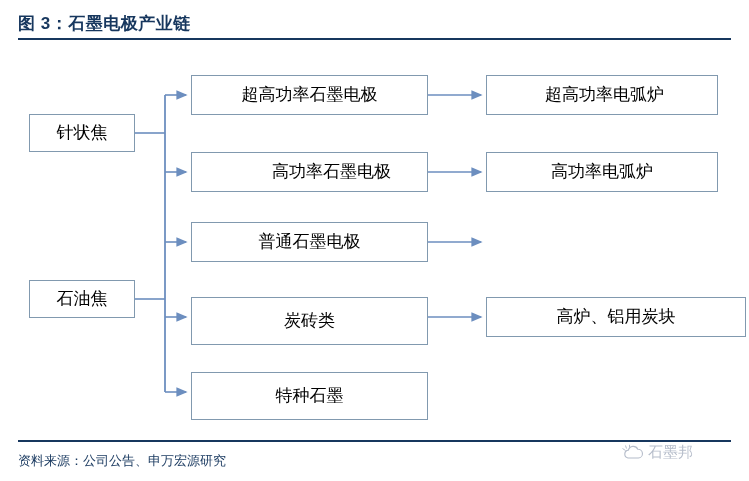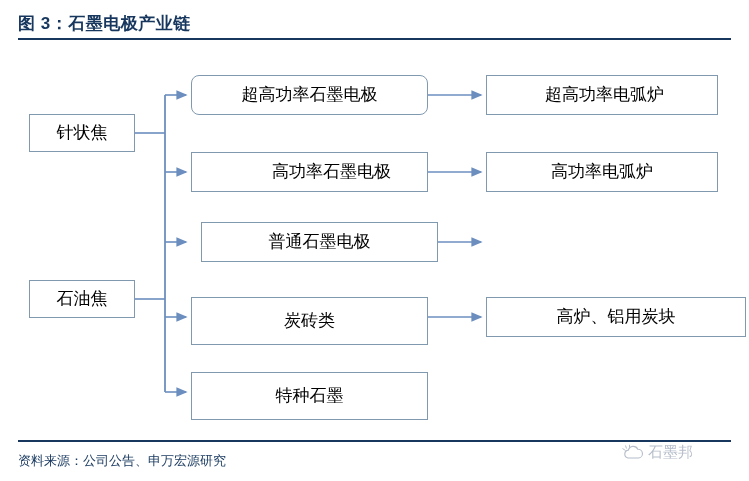--- a/index.html
+++ b/index.html
@@ -94,23 +94,23 @@
     line-height: 1.18;
     padding: 2px 4px;
   }
   .node.two-line { font-size: 16px; }
 
   
   #node-needle-coke   { left: 29px;  top: 66px;  width: 106px; height: 38px; }
   #node-petroleum-coke{ left: 29px;  top: 232px; width: 106px; height: 38px; }
 
   
-  #node-uhp-electrode    { left: 191px; top: 27px;  width: 237px; height: 40px; border-radius: 8px; }
+  #node-uhp-electrode    { left: 191px; top: 27px;  width: 237px; height: 40px; }
   #node-hp-electrode     { left: 191px; top: 104px; width: 237px; height: 40px; padding-left: 48px; }
-  #node-rp-electrode     { left: 201px; top: 174px; width: 237px; height: 40px; }
+  #node-rp-electrode     { left: 191px; top: 174px; width: 237px; height: 40px; }
   #node-carbon-brick     { left: 191px; top: 249px; width: 237px; height: 48px; }
   #node-special-graphite { left: 191px; top: 324px; width: 237px; height: 48px; }
 
   
   #node-uhp-arc-furnace { left: 486px; top: 27px;  width: 232px; height: 40px; padding-left: 9px; }
   #node-hp-arc-furnace  { left: 486px; top: 104px; width: 232px; height: 40px; }
   #node-common-furnace  { left: 486px; top: 164px; width: 232px; height: 63px; flex-direction: column; }
   #node-blast-furnace   { left: 486px; top: 249px; width: 260px; height: 40px; }
 
   #connectors {

